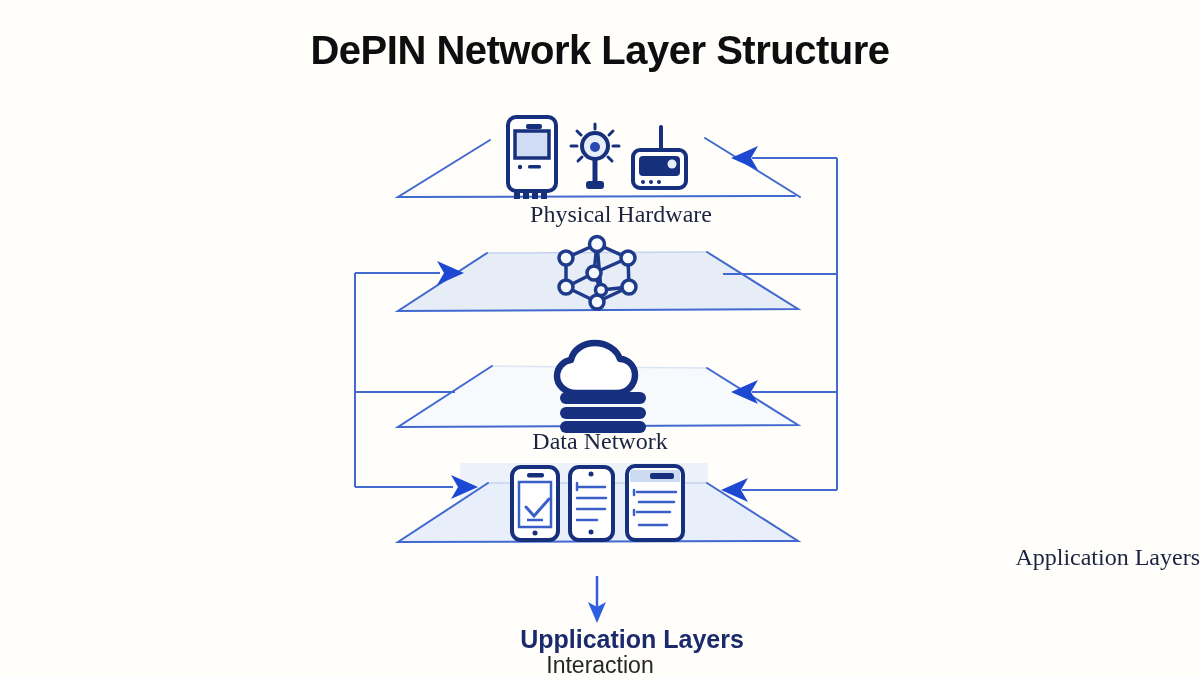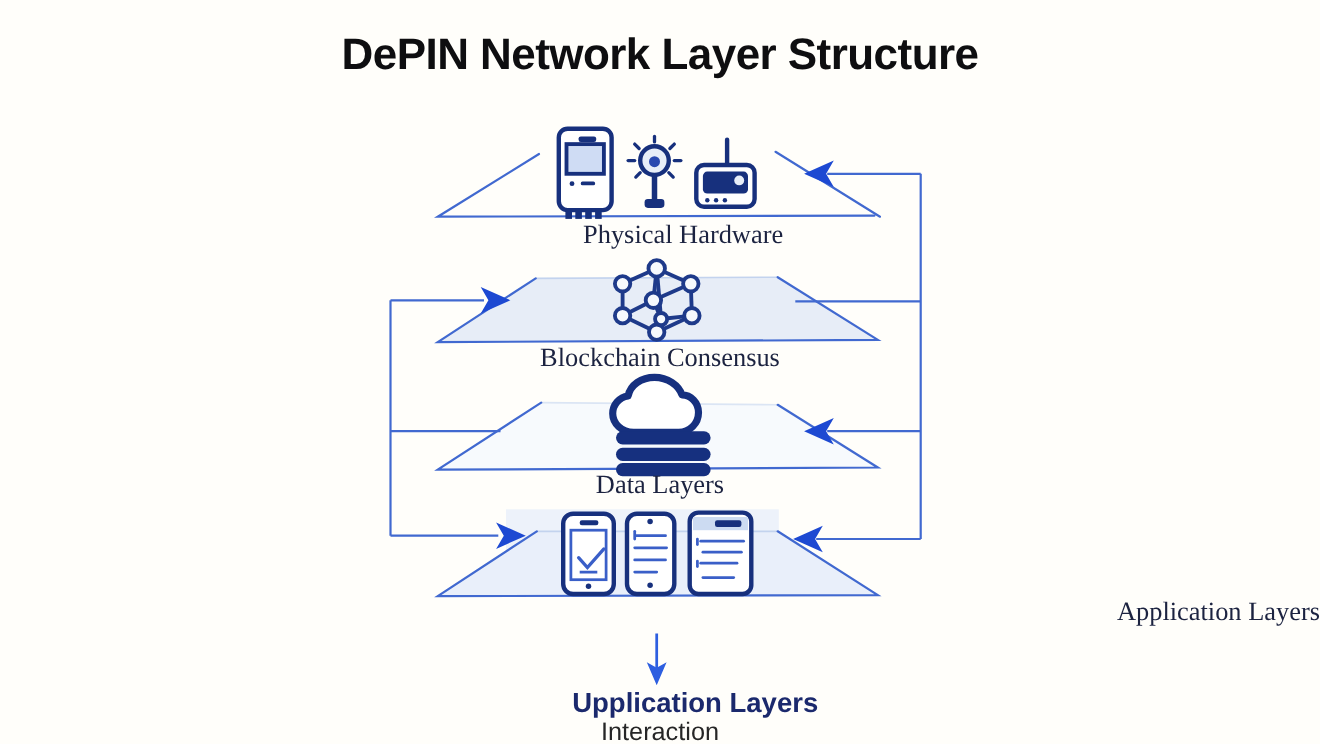--- a/index.html
+++ b/index.html
@@ -193,19 +193,18 @@
       </g>
     </g>
 
     <g>
       <line x1="597" y1="576" x2="597" y2="609" stroke="#2e5fe0" stroke-width="2.5"></line>
       <path d="M597,623 L588,602 L597,607 L606,602 Z" fill="#2e5fe0"></path>
     </g>
   </svg>
 
   <div class="layer-label label-l1">Physical Hardware</div>
-  <div class="layer-label label-l2">Blockchain Consensus</div>
-  <div class="layer-label label-l3">Data Layers</div>
+  <div class="layer-label label-l3">Data Network</div>
   <div class="layer-label label-l4">Application Layers</div>
 
   <div class="footer-title">Upplication Layers</div>
   <div class="footer-subtitle">Interaction</div>
 </div>
 
 </body></html>

